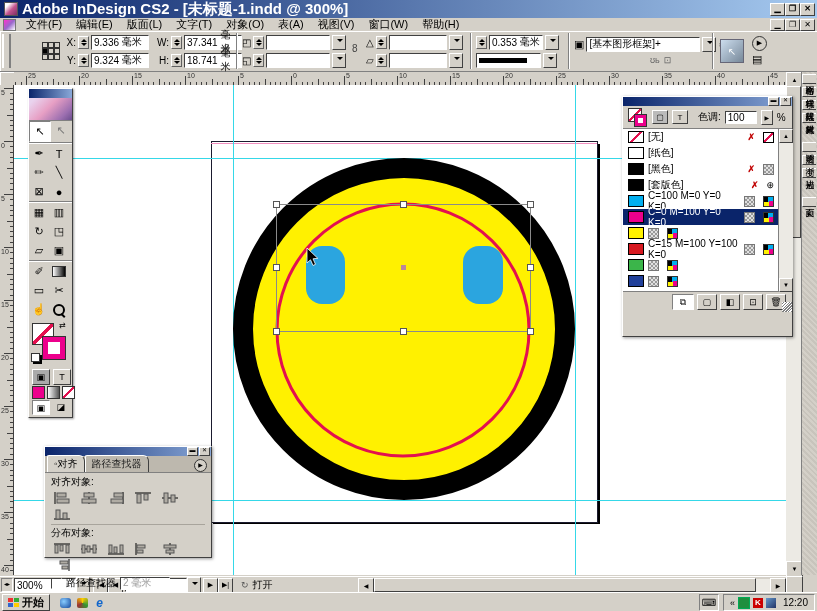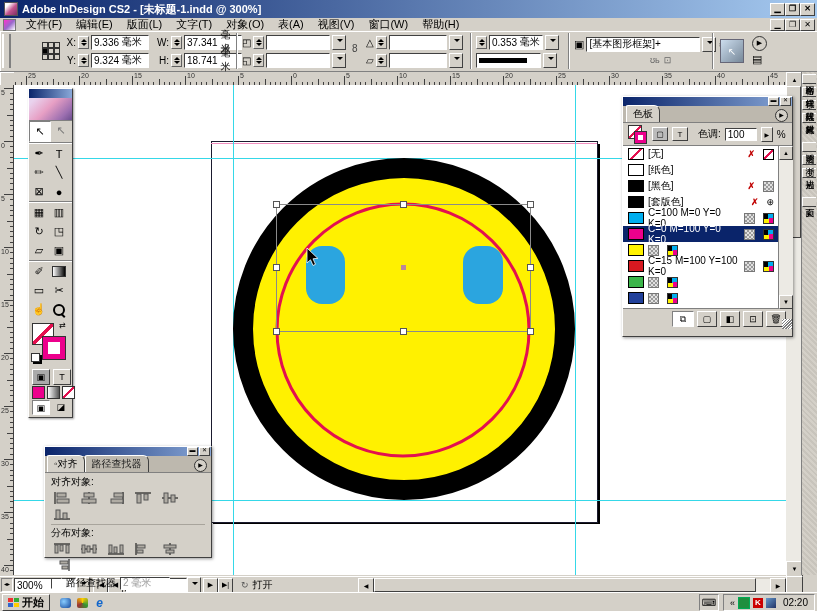--- a/index.html
+++ b/index.html
@@ -69,21 +69,21 @@
 </style>
 </head>
 <body>
 
 <div class="screen">
 
   <div class="abs" style="left:0;top:0;width:817px;height:592px;">
 
     <div class="abs titlebar" style="left:0;top:0;width:817px;height:18px;display:flex;align-items:center;">
       <span style="width:12px;height:12px;margin:0 4px;background:linear-gradient(135deg,#fff 20%,#C2548F 55%,#7A2E62);border:1px solid #555;"></span>
-      <span style="font-size:11px;">Adobe InDesign CS2 - [未标题-1.indd @ 300%]</span>
+      <span style="font-size:15px;">Adobe InDesign CS2 - [未标题-1.indd @ 300%]</span>
       <span style="flex:1"></span>
       <span class="winbtn">▁</span>
       <span class="winbtn">❐</span>
       <span class="winbtn" style="margin-right:2px;">✕</span>
     </div>
 
     <div class="abs" style="left:0;top:18px;width:817px;height:13px;display:flex;align-items:center;border-bottom:1px solid #808080;">
       <span style="width:11px;height:10px;margin:0 3px;background:linear-gradient(135deg,#f3c,#96c,#fff);border:1px solid #777;"></span>
       <span id="menubar"><span class="menu-item">文件(F)</span><span class="menu-item">编辑(E)</span><span class="menu-item">版面(L)</span><span class="menu-item">文字(T)</span><span class="menu-item">对象(O)</span><span class="menu-item">表(A)</span><span class="menu-item">视图(V)</span><span class="menu-item">窗口(W)</span><span class="menu-item">帮助(H)</span></span>
       <span style="flex:1"></span>
@@ -659,24 +659,20 @@
         <span class="toolcell sel" style="width:16px;height:13px;font-size:9px;">▣</span>
         <span class="toolcell" style="width:16px;height:13px;font-size:9px;">◪</span>
       </div>
     </div>
 
     <div class="abs raised" style="left:622px;top:96px;width:169px;height:239px;box-shadow:1px 1px 3px rgba(0,0,0,.4);">
       <div class="ptitle" style="display:flex;justify-content:flex-end;align-items:center;gap:1px;padding-right:1px;">
         <span class="pbtn">▬</span>
         <span class="pbtn">✕</span>
       </div>
-      <div style="height:16px;background:#BDB8AE;display:flex;align-items:flex-end;border-bottom:1px solid #808080;position:relative;">
-        <span class="tab" style="margin-left:3px;">色板</span>
-        <span class="abs" style="right:4px;top:3px;width:11px;height:11px;border:1px solid #333;border-radius:50%;font-size:6px;line-height:10px;text-align:center;background:#D4D0C8;">▶</span>
-      </div>
       <div style="height:22px;display:flex;align-items:center;gap:4px;padding:0 5px;border-bottom:1px solid #808080;">
         <span style="position:relative;width:20px;height:18px;display:inline-block;">
           <span class="noneslash" style="position:absolute;left:0;top:0;width:12px;height:12px;border:1px solid #333;"></span>
           <span style="position:absolute;left:7px;top:7px;width:5px;height:5px;border:3px solid #EC008C;outline:1px solid #333;background:#fff;"></span>
         </span>
         <span class="toolcell raised" style="width:14px;height:12px;font-size:8px;background:#bbb;">▢</span>
         <span class="toolcell raised" style="width:14px;height:12px;font-size:8px;">T</span>
         <span style="font-size:10px;margin-left:6px;">色调:</span>
         <span class="cp-field field" style="width:26px;height:11px;">
             <span>100</span>
@@ -851,16 +847,16 @@
         <span style="width:11px;height:10px;background:conic-gradient(#fc0,#393,#933,#fc0);border-radius:2px;display:inline-block;"></span>
       </span>
     <span class="qlicon" style="color:#16c;font-style:italic;font-weight:bold;font-size:12px;">e</span>
     <span style="flex:1"></span>
     <span class="sunken" style="height:15px;width:18px;display:inline-flex;align-items:center;justify-content:center;font-size:10px;">⌨</span>
     <span class="sunken" style="height:15px;margin:0 2px 0 4px;display:inline-flex;align-items:center;gap:3px;padding:0 6px;">
       <span style="font-size:9px;">«</span>
       <span style="width:10px;height:10px;background:#1E8F3E;border:1px solid #0a5;display:inline-block;"></span>
       <span style="width:10px;height:10px;background:#C00;color:#fff;font-size:8px;font-weight:bold;text-align:center;line-height:10px;display:inline-block;">K</span>
       <span style="width:10px;height:10px;background:linear-gradient(135deg,#69c,#236);display:inline-block;"></span>
-      <span style="font-size:10px;margin-left:4px;">02:20</span>
+      <span style="font-size:10px;margin-left:4px;">12:20</span>
     </span>
   </div>
 </div>
 
 </body></html>

